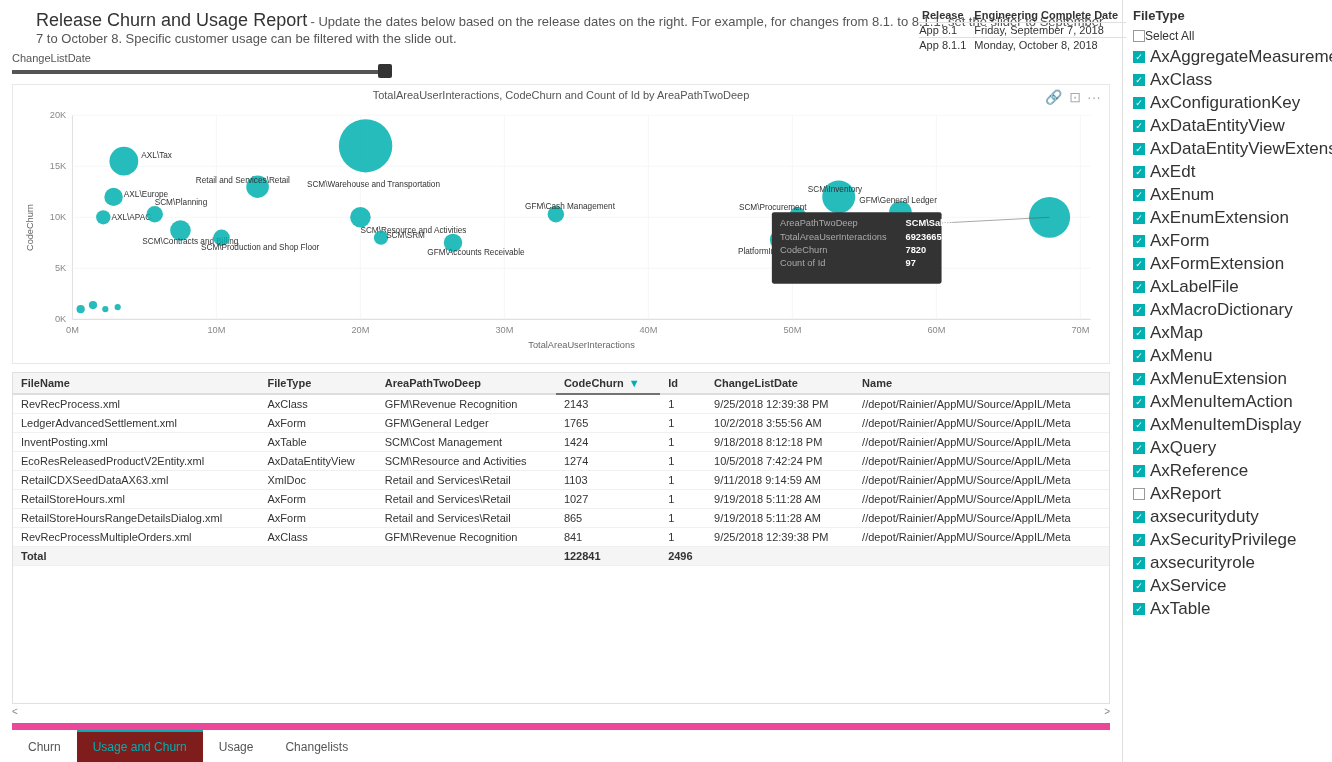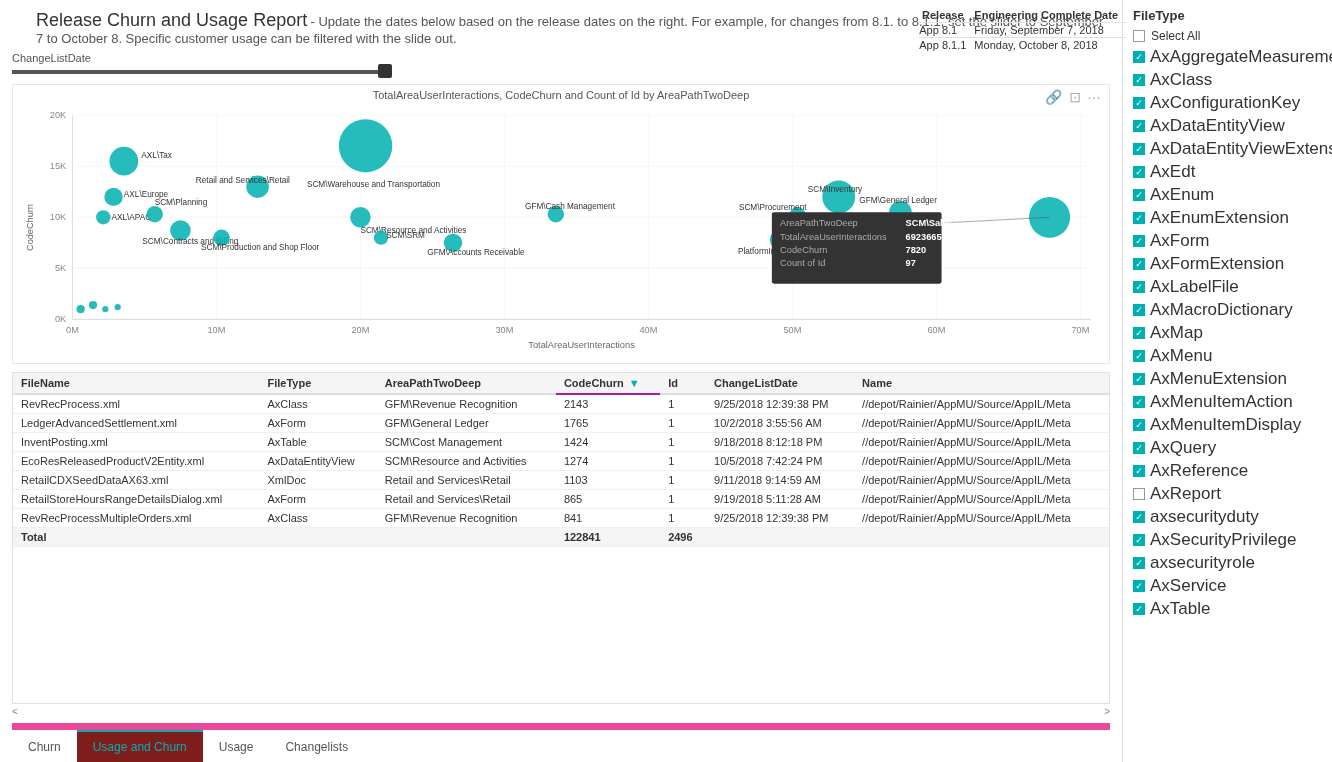--- a/index.html
+++ b/index.html
@@ -37,33 +37,33 @@
     .chart-icons { position: absolute; top: 4px; right: 8px; display: flex; gap: 6px; }
     .chart-icon { font-size: 14px; color: #aaa; cursor: pointer; }
     .chart-inner { position: relative; height: 245px; margin: 0 8px; }
     .chart-svg { width: 100%; height: 100%; }
 
     
     .table-section { flex: 1; overflow: hidden; display: flex; flex-direction: column; min-height: 0; }
     .data-table-wrapper { flex: 1; overflow-y: auto; overflow-x: auto; border: 1px solid #e0e0e0; }
     .data-table { width: 100%; border-collapse: collapse; font-size: 11px; }
     .data-table th { background: #f5f5f5; padding: 4px 8px; text-align: left; border-bottom: 2px solid #ddd; font-weight: 600; color: #333; white-space: nowrap; position: sticky; top: 0; }
-    .data-table th.sorted { border-bottom: 2px solid #a21caf; }
+    .data-table th.sorted { border-bottom: 2px solid #737373; }
     .data-table td { padding: 3px 8px; border-bottom: 1px solid #f0f0f0; white-space: nowrap; }
     .data-table .total-row td { font-weight: 600; background: #f5f5f5; border-top: 1px solid #ddd; }
     .sort-arrow { color: #00b0b0; margin-left: 2px; }
 
     
     .bottom-tabs { display: flex; border-top: 7px solid #ec4899; padding: 0; margin-top: 4px; flex-shrink: 0; }
     .tab-item { padding: 8px 16px; font-size: 12px; cursor: pointer; border-top: 2px solid transparent; color: #555; }
     .tab-item.active { border-top: 2px solid #00b0b0; color: #00b0b0; background: #7f1d1d; }
 
     
     .panel-title { font-size: 13px; font-weight: 600; color: #333; margin-bottom: 6px; }
-    .select-all-row { display: flex; align-items: center; gap: 6px; margin-bottom: 4px; }
+    .select-all-row { display: flex; align-items: center; margin-bottom: 4px; }
     .checkbox-item { display: flex; align-items: center; gap: 5px; margin-bottom: 3px; font-size: 17px; }
     .cb-unchecked { width: 12px; height: 12px; border: 1px solid #999; display: inline-block; flex-shrink: 0; background: #fff; }
     .cb-checked { width: 12px; height: 12px; border: 1px solid #00b0b0; background: #00b0b0; display: inline-flex; align-items: center; justify-content: center; flex-shrink: 0; }
     .cb-checked::after { content: '✓'; color: white; font-size: 9px; }
     .select-all-cb { width: 12px; height: 12px; border: 1px solid #999; display: inline-block; background: #fff; flex-shrink: 0; }
 
     .scroll-hint { display: flex; justify-content: space-between; font-size: 10px; color: #888; padding: 2px 0; }
 
     
     .bubble { fill: #00b0b0; opacity: 0.85; }
@@ -282,20 +282,29 @@
               <tr>
     <td>RetailCDXSeedDataAX63.xml</td>
     <td>XmlDoc</td>
     <td>Retail and Services\Retail</td>
     <td>1103</td>
     <td>1</td>
     <td>9/11/2018 9:14:59 AM</td>
     <td>//depot/Rainier/AppMU/Source/AppIL/Meta</td>
   </tr>
               <tr>
+    <td>RetailStoreHours.xml</td>
+    <td>AxForm</td>
+    <td>Retail and Services\Retail</td>
+    <td>1027</td>
+    <td>1</td>
+    <td>9/19/2018 5:11:28 AM</td>
+    <td>//depot/Rainier/AppMU/Source/AppIL/Meta</td>
+  </tr>
+              <tr>
     <td>RetailStoreHoursRangeDetailsDialog.xml</td>
     <td>AxForm</td>
     <td>Retail and Services\Retail</td>
     <td>865</td>
     <td>1</td>
     <td>9/19/2018 5:11:28 AM</td>
     <td>//depot/Rainier/AppMU/Source/AppIL/Meta</td>
   </tr>
               <tr>
     <td>RevRecProcessMultipleOrders.xml</td>

